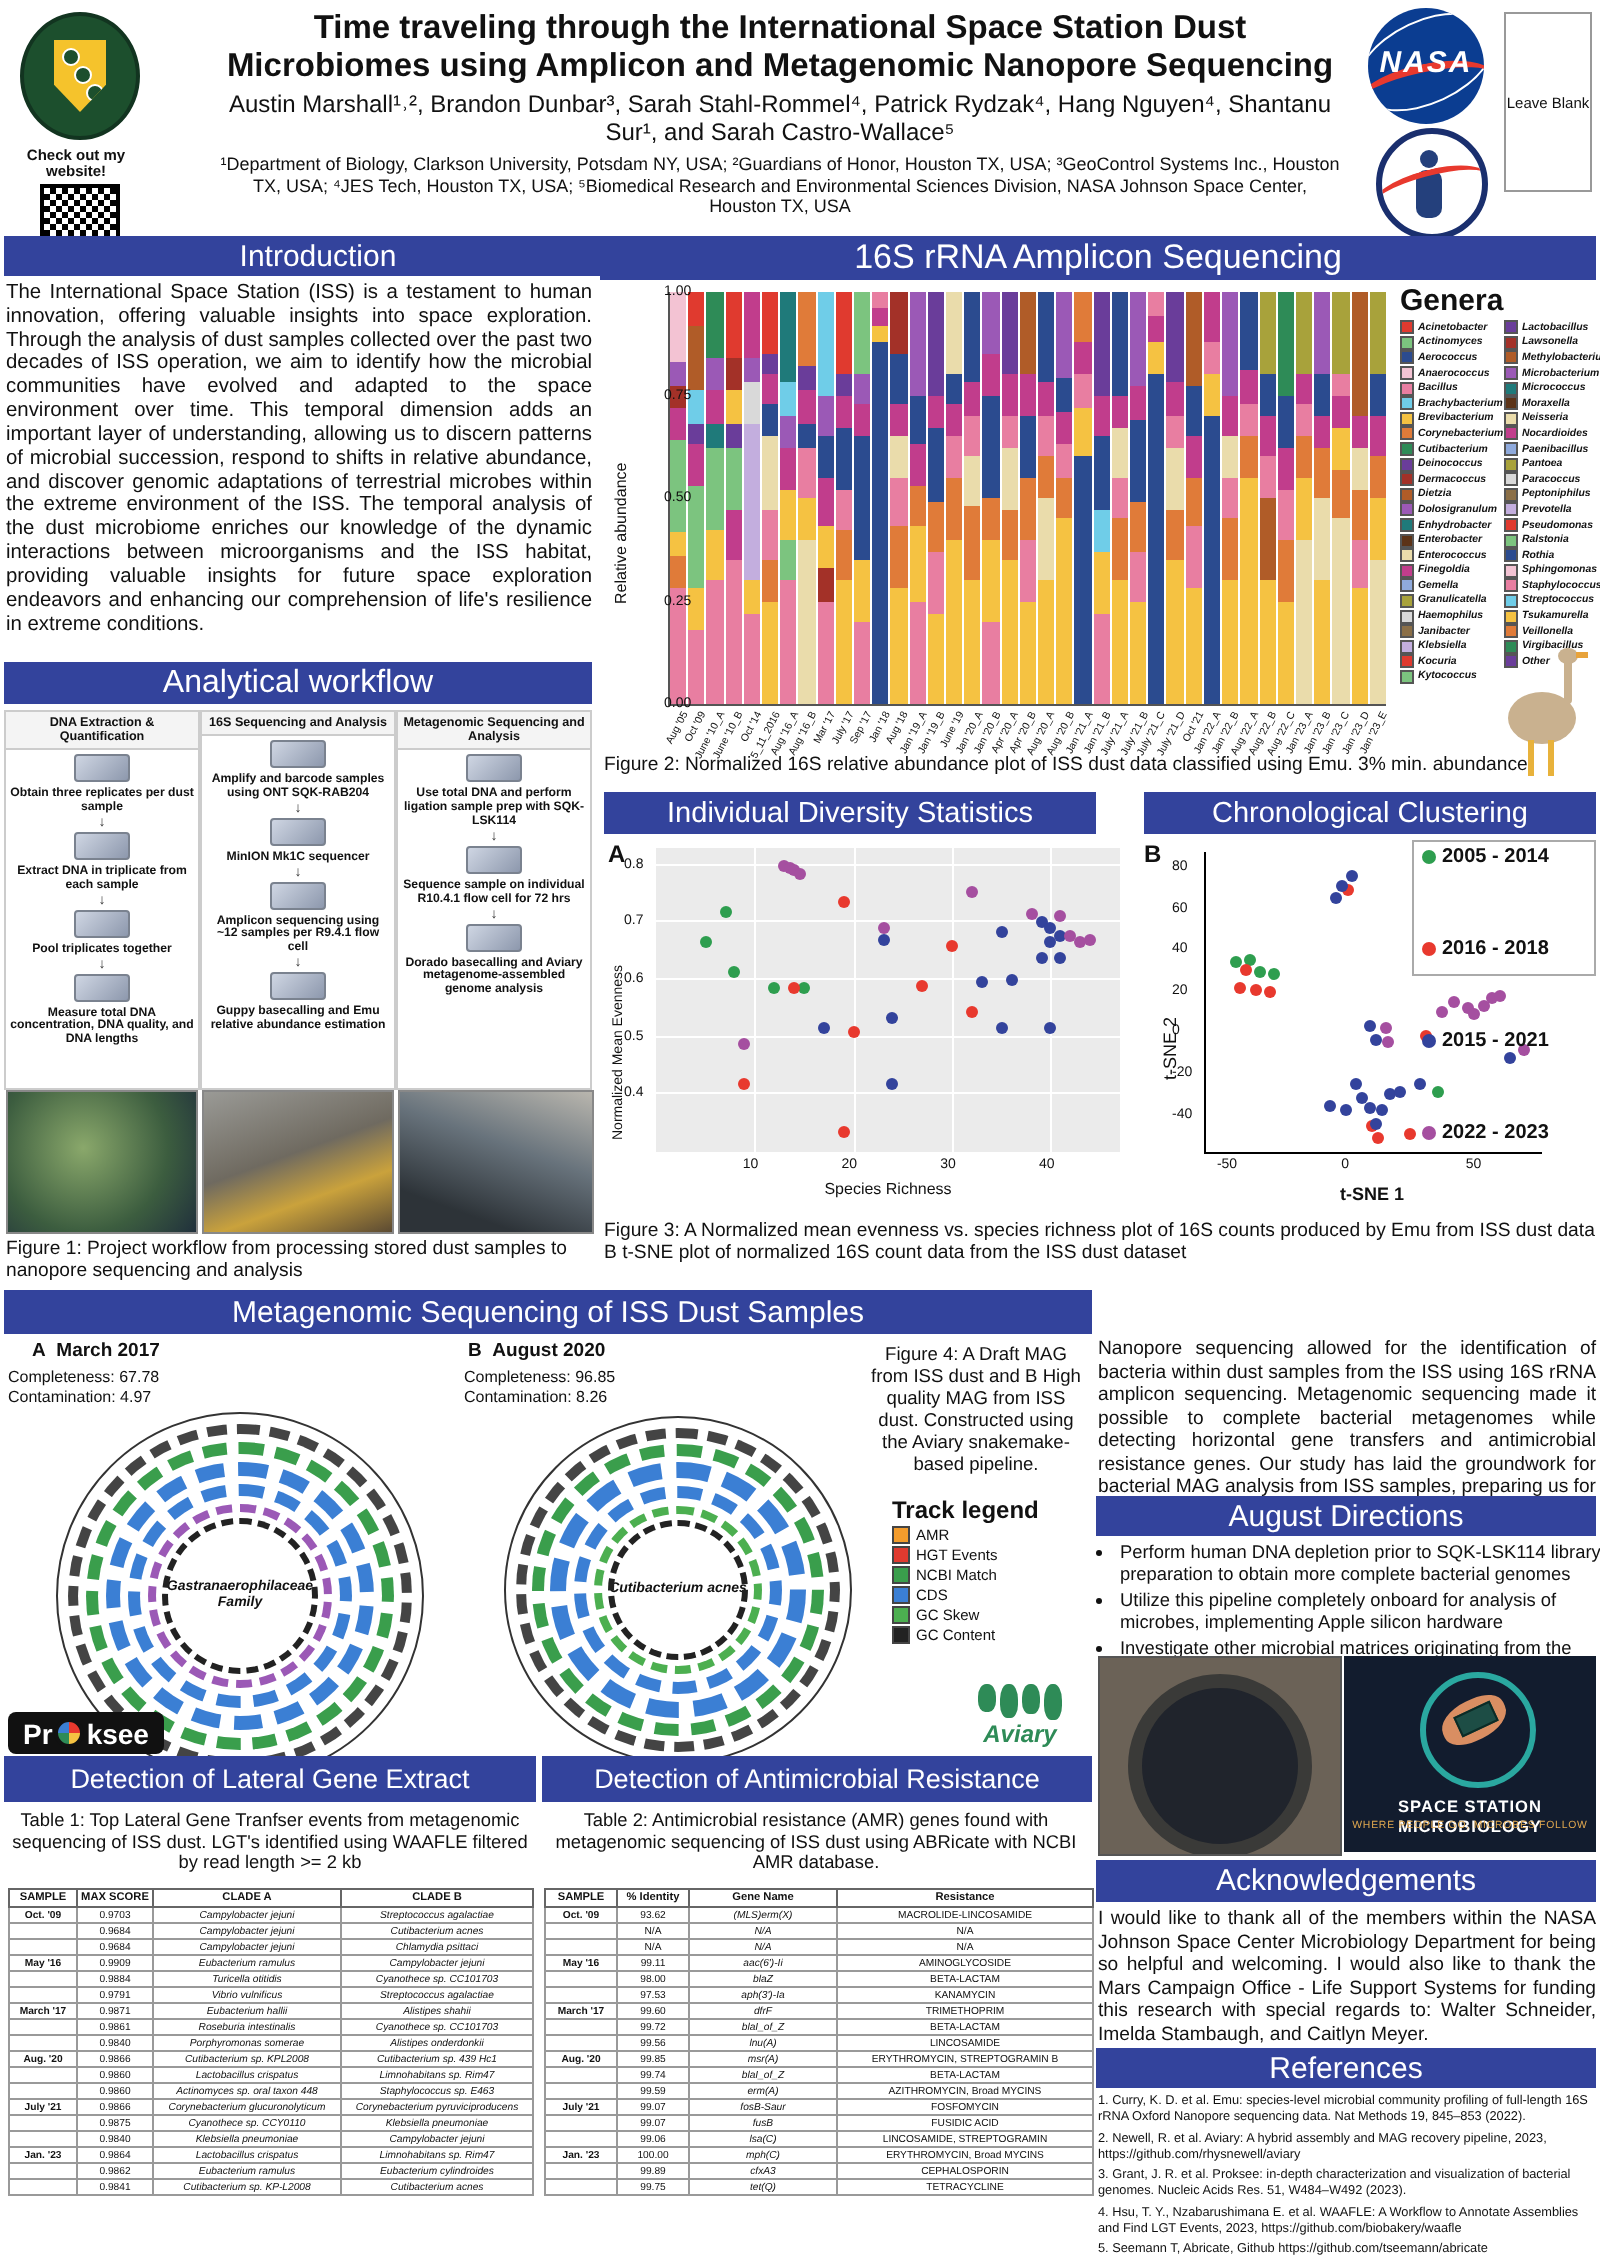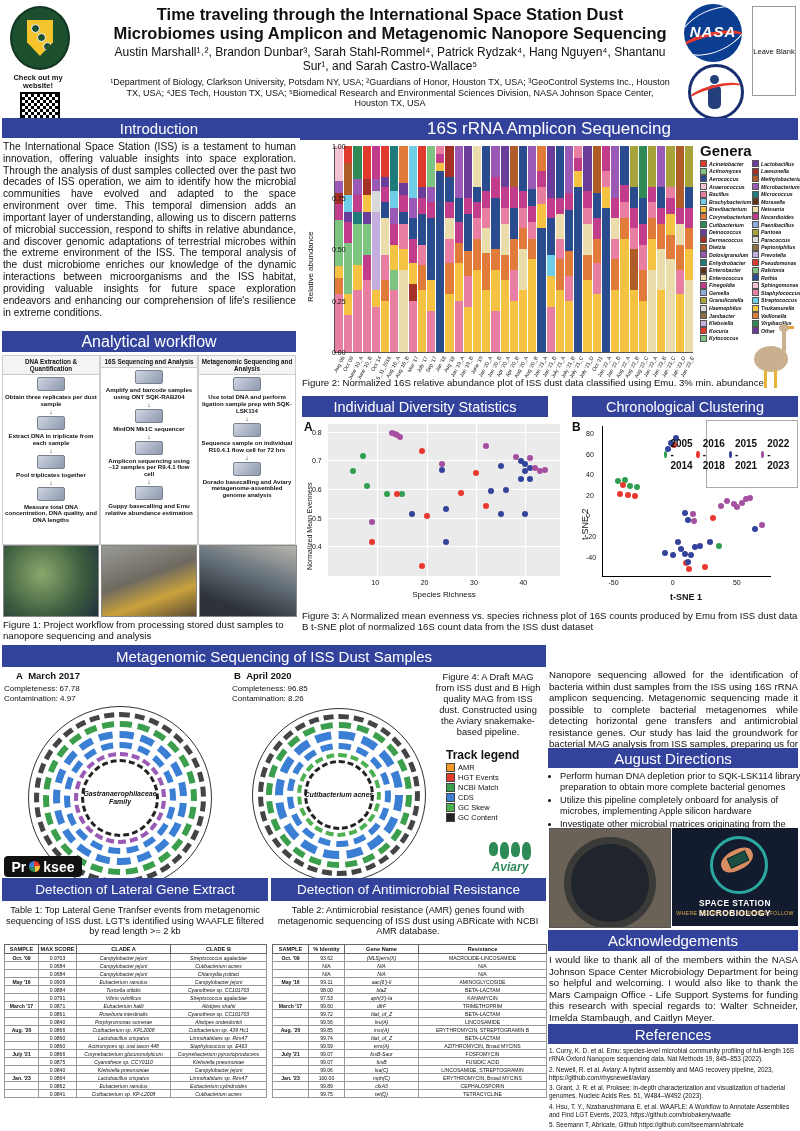--- a/index.html
+++ b/index.html
@@ -50,21 +50,21 @@
   .gswatch{width:5px;height:5px;border:0.5px solid #555;flex:0 0 auto;}
   .gname{font-size:5.2px;font-style:italic;font-weight:bold;white-space:nowrap;}
   .caption{font-size:9.6px;line-height:1.18;}
   
   .pane-letter{font-weight:bold;font-size:12px;}
   .scatterA{background:#ebebeb;position:absolute;}
   .grid-h,.grid-v{position:absolute;background:#fff;}
   .dot{position:absolute;width:6px;height:6px;border-radius:50%;transform:translate(-50%,50%);}
   .axis-num{position:absolute;font-size:7px;}
   .tsne-plot{position:absolute;border-left:1.5px solid #000;border-bottom:1.5px solid #000;}
-  .leg-box{position:absolute;background:#fff;border:1px solid #aaa;padding:2px 4px;display:flex;flex-direction:row;justify-content:flex-end;}
+  .leg-box{position:absolute;background:#fff;border:1px solid #aaa;padding:2px 4px;display:flex;flex-direction:column;justify-content:flex-start;gap:35px;}
   .leg-item{display:flex;align-items:center;gap:3px;font-size:10px;font-weight:bold;}
   .leg-dot{width:7px;height:7px;border-radius:50%;}
   
   .circ{border-radius:50%;position:absolute;display:flex;align-items:center;justify-content:center;}
   .ring{border-radius:50%;position:absolute;inset:0;}
   .circlabel{font-size:7px;font-style:italic;font-weight:bold;text-align:center;line-height:1.2;}
   .mg-small{font-size:8px;line-height:1.25;}
   .tracktitle{font-size:12px;font-weight:bold;}
   .trackitem{display:flex;align-items:center;gap:3px;font-size:7.5px;height:10px;}
   .trackswatch{width:7px;height:7px;border:0.5px solid #444;}
@@ -1002,21 +1002,21 @@
   <div class="circ" style="left:28px;top:706px;width:182px;height:182px;border:1px solid #333;">
     <div class="ring" style="inset:5px;border:5px dashed #444;"></div>
     <div class="ring" style="inset:14px;border:6px dashed #3a9e4c;"></div>
     <div class="ring" style="inset:24px;border:7px dashed #3b7fd4;"></div>
     <div class="ring" style="inset:35px;border:6px dashed #3b7fd4;"></div>
     <div class="ring" style="inset:45px;border:4px dashed #9b59b6;"></div>
     <div class="ring" style="inset:52px;border:3px dashed #222;"></div>
     <div class="circlabel" style="width:90px;">Gastranaerophilaceae Family</div>
   </div>
 
-  <div class="abs" style="left:234px;top:670px;font-size:9.5px;font-weight:bold;"><span>B</span>&nbsp;&nbsp;<span>April 2020</span></div>
+  <div class="abs" style="left:234px;top:670px;font-size:9.5px;font-weight:bold;"><span>B</span>&nbsp;&nbsp;<span>August 2020</span></div>
   <div class="abs mg-small" style="left:232px;top:684px;">
     <div>Completeness: 96.85</div>
     <div>Contamination: 8.26</div>
   </div>
   <div class="circ" style="left:252px;top:708px;width:172px;height:172px;border:1px solid #333;">
     <div class="ring" style="inset:5px;border:5px dashed #444;"></div>
     <div class="ring" style="inset:13px;border:6px dashed #3a9e4c;"></div>
     <div class="ring" style="inset:22px;border:8px dashed #3b7fd4;"></div>
     <div class="ring" style="inset:34px;border:6px dashed #3b7fd4;"></div>
     <div class="ring" style="inset:44px;border:4px dashed #4caf50;"></div>

